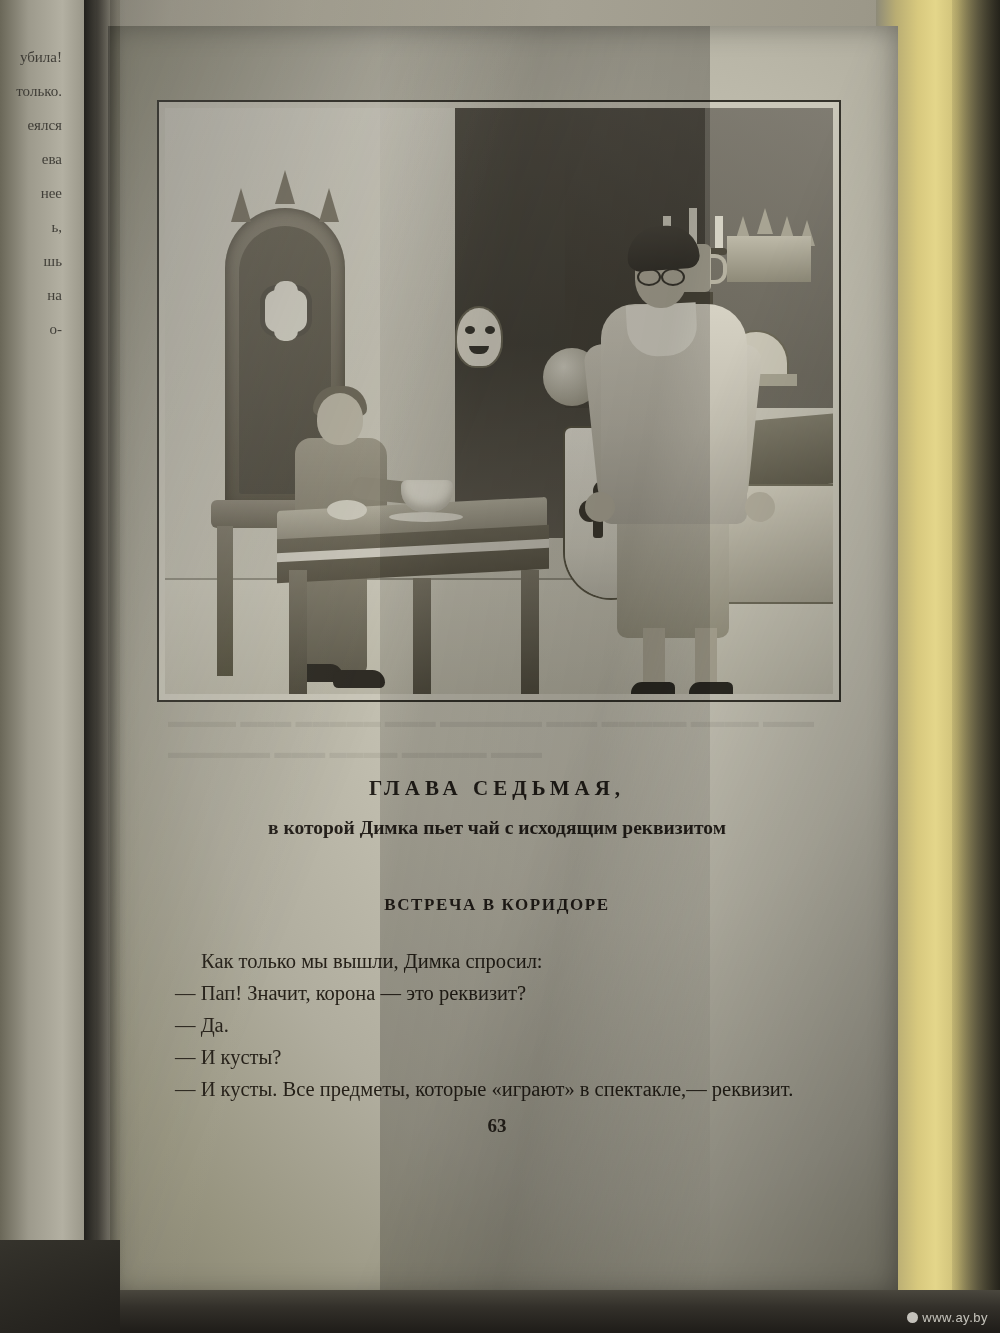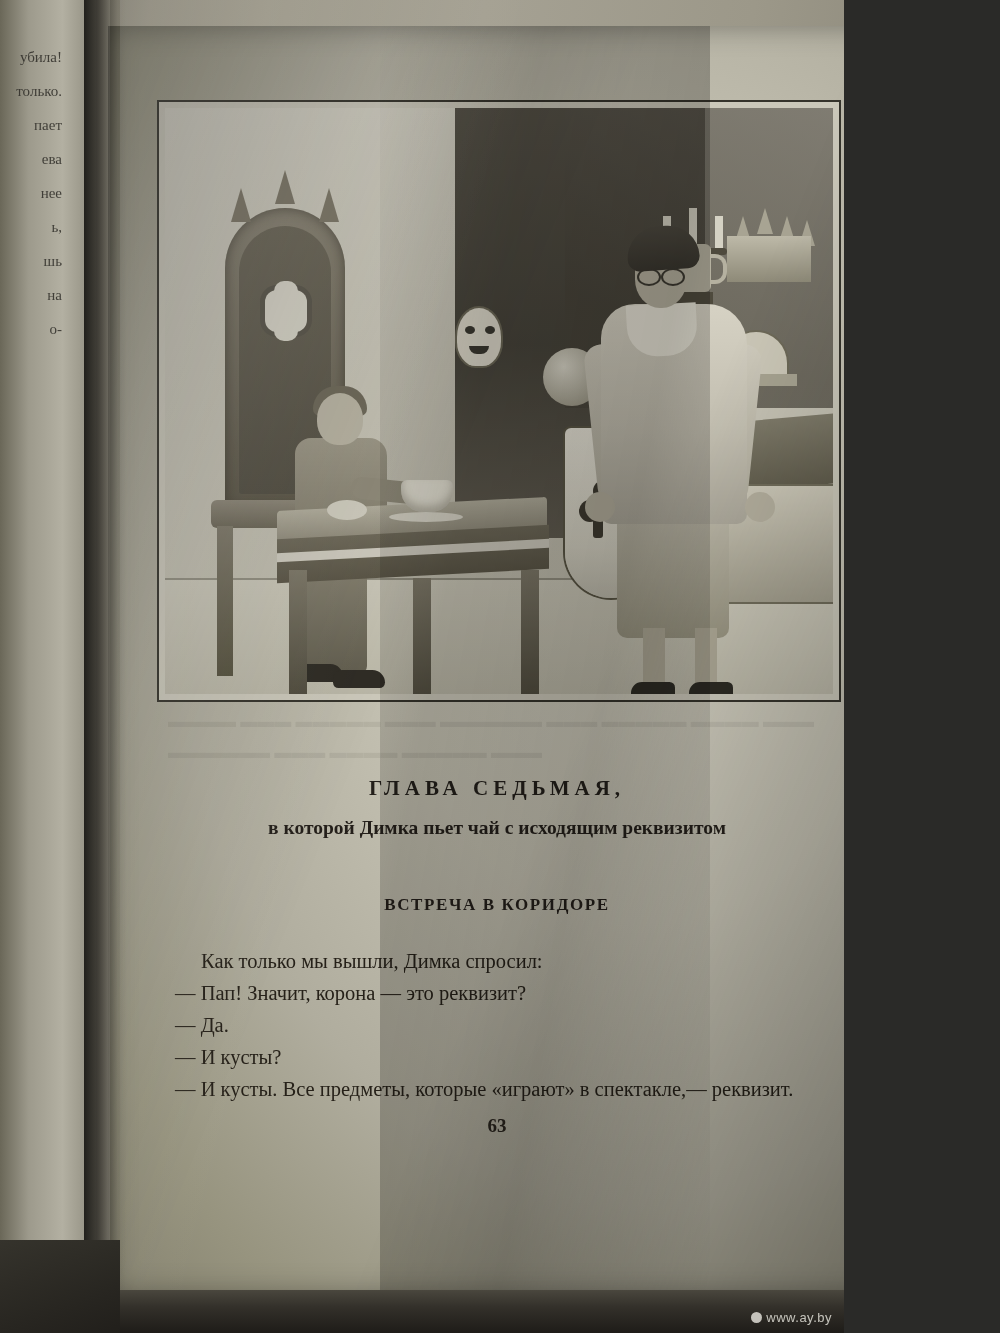--- a/index.html
+++ b/index.html
@@ -2,21 +2,21 @@
 <html><head>
 <meta charset="utf-8">
 <style>
   html, body {
     margin: 0;
     padding: 0;
     background: #2a2a28;
   }
   #page {
     position: relative;
-    width: 844px;
+    width: 1000px;
     height: 1333px;
     overflow: hidden;
     font-family: "Liberation Serif", serif;
     background: #737373;
   }
 
   
   .photo-bg {
     position: absolute;
     inset: 0;
@@ -578,21 +578,21 @@
   </div>
 
   <div class="page-number">63</div>
 
   <div class="photo-left-dark"></div>
   <div class="left-page">
     <div class="left-page-text">
       <div>убила!</div>
       <div>только.</div>
       <div></div>
-      <div>пает</div>
+      <div>еялся</div>
       <div></div>
       <div>ева</div>
       <div>нее</div>
       <div>ь,</div>
       <div>шь</div>
       <div>на</div>
       <div>о-</div>
     </div>
   </div>
   <div class="gutter"></div>

